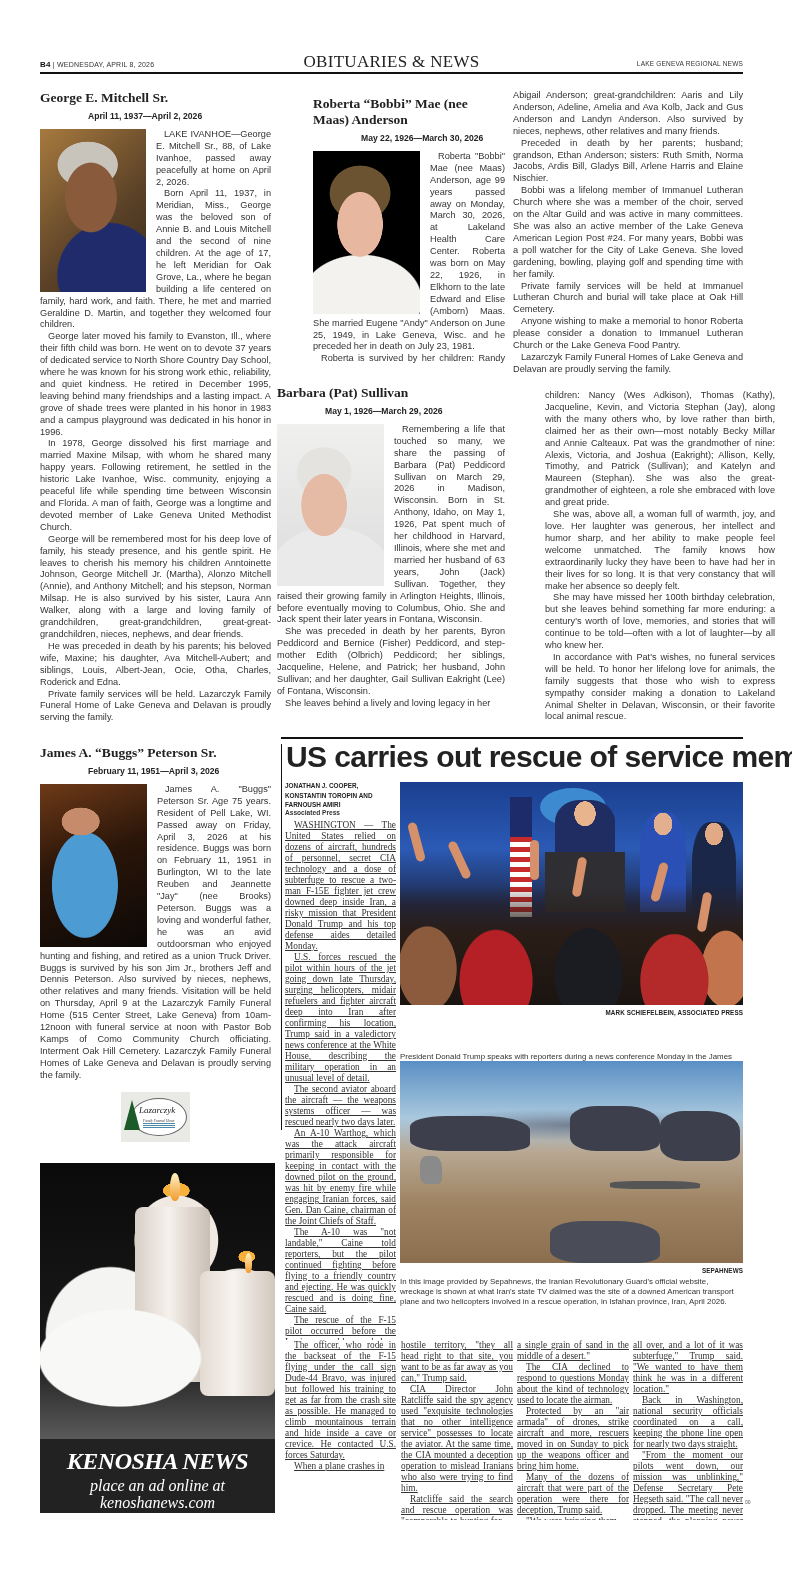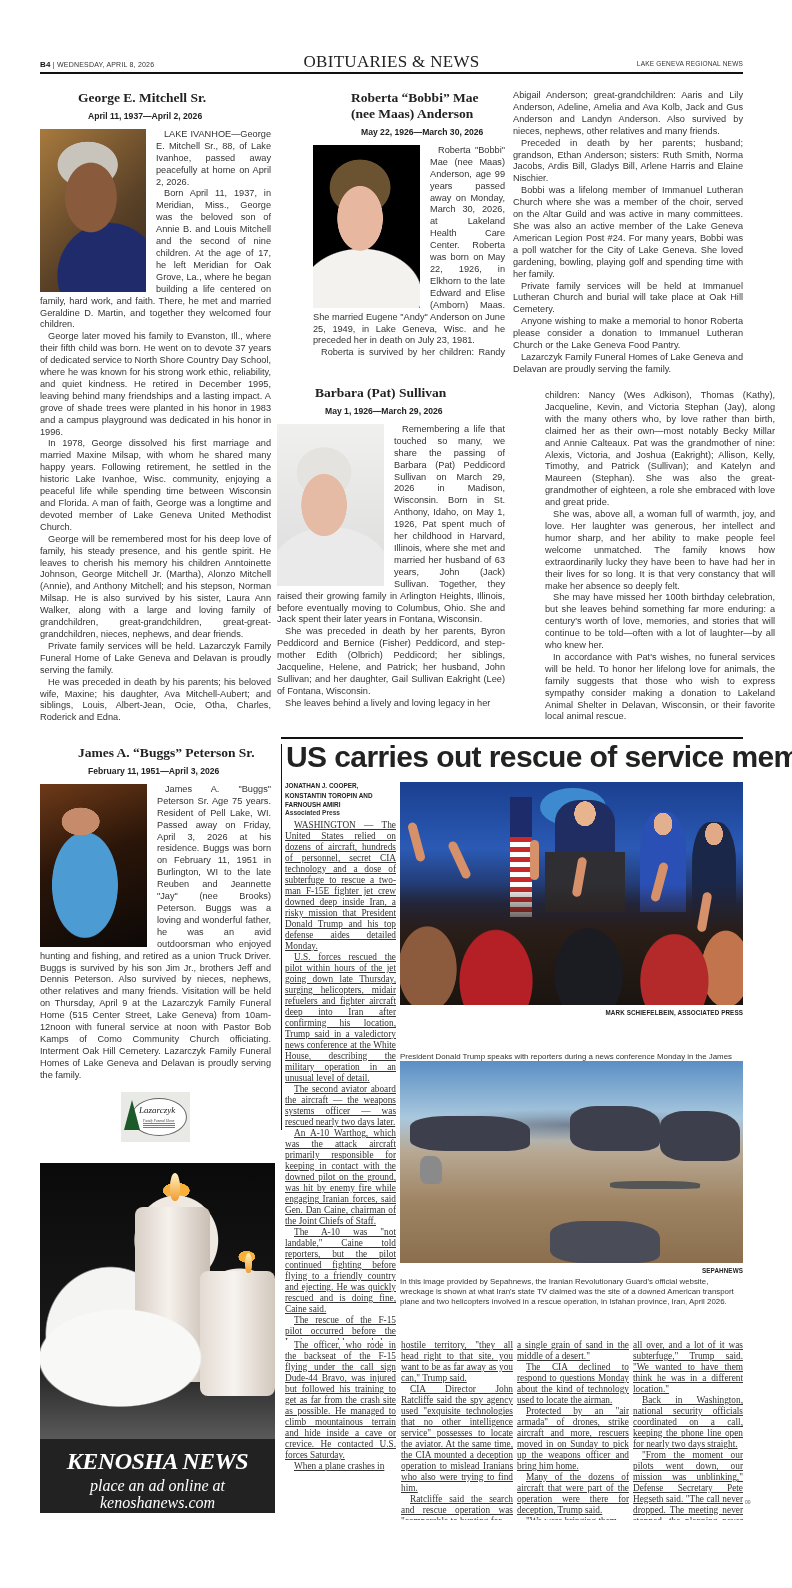--- a/index.html
+++ b/index.html
@@ -7,21 +7,21 @@
   body { font-family: "Liberation Sans", sans-serif; color: #222; position: relative; }
 
   .masthead { position: absolute; left: 40px; top: 52px; width: 703px; height: 22px; border-bottom: 2px solid #111; }
   .mh-left { position: absolute; left: 0; top: 8px; font-size: 7px; letter-spacing: .2px; color: #333; }
   .mh-left b { font-size: 8px; color: #111; }
   .mh-center { position: absolute; left: 0; right: 0; top: 0; text-align: center; font-family: "Liberation Serif", serif; font-size: 17px; color: #222; letter-spacing: .3px; }
   .mh-right { position: absolute; right: 0; top: 8px; font-size: 6.5px; color: #333; letter-spacing: .2px; }
 
   .col { position: absolute; font-size: 9.2px; line-height: 11.9px; color: #333; text-align: justify; }
   .col p { text-indent: 8px; }
-  .obit-name { font-family: "Liberation Serif", serif; font-weight: bold; font-size: 13.5px; line-height: 16px; color: #222; margin-bottom: 5px; text-align: left; margin-left: 38px; }
+  .obit-name { font-family: "Liberation Serif", serif; font-weight: bold; font-size: 13.5px; line-height: 16px; color: #222; margin-bottom: 5px; text-align: left; }
   .obit-dates { font-weight: bold; font-size: 8.6px; color: #222; margin-bottom: 6px; text-align: left; margin-left: 48px; }
   .photo { float: left; margin: 0 10px 2px 0; }
 
   .ph-mitchell { width: 106px; height: 163px; background: radial-gradient(ellipse 40% 35% at 48% 42%, #8a5a3c 0 60%, transparent 62%), radial-gradient(ellipse 60% 40% at 65% 90%, #1f2b6b 0 80%, transparent 82%), radial-gradient(ellipse 40% 20% at 45% 22%, #c9c4bb 0 70%, transparent 72%), linear-gradient(135deg, #a77a3e, #5a4127 60%, #3a2b1c); }
   .ph-anderson { width: 107px; height: 163px; background: radial-gradient(ellipse 30% 28% at 44% 45%, #e8b7a0 0 70%, transparent 72%), radial-gradient(ellipse 40% 24% at 44% 26%, #6b5230 0 70%, transparent 72%), radial-gradient(ellipse 70% 35% at 45% 92%, #f4f2ee 0 80%, transparent 82%), #000; }
   .ph-sullivan { width: 107px; height: 162px; background: radial-gradient(ellipse 30% 27% at 44% 50%, #e6bba5 0 70%, transparent 72%), radial-gradient(ellipse 36% 22% at 44% 30%, #e5e3df 0 70%, transparent 72%), radial-gradient(ellipse 70% 35% at 50% 92%, #eaeaea 0 80%, transparent 82%), linear-gradient(#f0f0ef, #dcdcdc); }
   .ph-peterson { width: 107px; height: 163px; background: radial-gradient(ellipse 25% 12% at 38% 23%, #c58b6a 0 70%, transparent 72%), radial-gradient(ellipse 38% 40% at 42% 62%, #4d9bd3 0 80%, transparent 82%), linear-gradient(160deg, #6e3a18, #2a1509 45%, #0d0907); }
 
   .logo { display: block; margin: 10px auto 12px; width: 69px; height: 50px; background: #e9eae6; position: relative; }
   .logo .oval { position: absolute; left: 10px; top: 6px; width: 56px; height: 38px; border: 1px solid #666; border-radius: 50%; background: #fff; }
@@ -85,25 +85,25 @@
 
 <div class="col" style="left:40px; top:90px; width:231px;">
   <div class="obit-name">George E. Mitchell Sr.</div>
   <div class="obit-dates">April 11, 1937—April 2, 2026</div>
   <div class="photo ph-mitchell"></div>
   <p>LAKE IVANHOE—George E. Mitchell Sr., 88, of Lake Ivanhoe, passed away peacefully at home on April 2, 2026.</p>
   <p>Born April 11, 1937, in Meridian, Miss., George was the beloved son of Annie B. and Louis Mitchell and the second of nine children. At the age of 17, he left Meridian for Oak Grove, La., where he began building a life centered on family, hard work, and faith. There, he met and married Geraldine D. Martin, and together they welcomed four children.</p>
   <p>George later moved his family to Evanston, Ill., where their fifth child was born. He went on to devote 37 years of dedicated service to North Shore Country Day School, where he was known for his strong work ethic, reliability, and quiet kindness. He retired in December 1995, leaving behind many friendships and a lasting impact. A grove of shade trees were planted in his honor in 1983 and a campus playground was dedicated in his honor in 1996.</p>
   <p>In 1978, George dissolved his first marriage and married Maxine Milsap, with whom he shared many happy years. Following retirement, he settled in the historic Lake Ivanhoe, Wisc. community, enjoying a peaceful life while spending time between Wisconsin and Florida. A man of faith, George was a longtime and devoted member of Lake Geneva United Methodist Church.</p>
   <p>George will be remembered most for his deep love of family, his steady presence, and his gentle spirit. He leaves to cherish his memory his children Anntoinette Johnson, George Mitchell Jr. (Martha), Alonzo Mitchell (Annie), and Anthony Mitchell; and his stepson, Norman Milsap. He is also survived by his sister, Laura Ann Walker, along with a large and loving family of grandchildren, great-grandchildren, great-great-grandchildren, nieces, nephews, and dear friends.</p>
+  <p>He was preceded in death by his parents; his beloved wife, Maxine; his daughter, Ava Mitchell-Aubert; and siblings, Louis, Albert-Jean, Ocie, Otha, Charles, Roderick and Edna.</p>
   <p>Private family services will be held. Lazarczyk Family Funeral Home of Lake Geneva and Delavan is proudly serving the family.</p>
-  <p>He was preceded in death by his parents; his beloved wife, Maxine; his daughter, Ava Mitchell-Aubert; and siblings, Louis, Albert-Jean, Ocie, Otha, Charles, Roderick and Edna.</p>
-</div>
-
-<div class="col" style="left:277px; top:90px; width:228px; height:270px; overflow:hidden;padding-left:36px;">
+</div>
+
+<div class="col" style="left:277px; top:96px; width:228px; height:270px; overflow:hidden;padding-left:36px;">
   <div class="obit-name">Roberta “Bobbi” Mae (nee Maas) Anderson</div>
   <div class="obit-dates">May 22, 1926—March 30, 2026</div>
   <div class="photo ph-anderson"></div>
   <p>Roberta "Bobbi" Mae (nee Maas) Anderson, age 99 years passed away on Monday, March 30, 2026, at Lakeland Health Care Center. Roberta was born on May 22, 1926, in Elkhorn to the late Edward and Elise (Amborn) Maas. She married Eugene "Andy" Anderson on June 25, 1949, in Lake Geneva, Wisc. and he preceded her in death on July 23, 1981.</p>
   <p>Roberta is survived by her children: Randy (Sarah) Anderson, Rex (Nancy) Anderson, April (Bill) Krohn and Kurt (Laura) Anderson; grandchildren: Ryan (Nicole) Anderson, Julie (Neal) Kolb, Laura (David) Anderson and Abigail Anderson; great-grandchildren: Aaris and Lily Anderson, Adeline, Amelia and Ava Kolb, Jack and Gus Anderson and Landyn Anderson. Also survived by nieces, nephews, other relatives and many friends.</p>
 </div>
 
 <div class="col" style="left:513px; top:90px; width:230px; height:285px; overflow:hidden;">
   <p style="text-indent:0">Abigail Anderson; great-grandchildren: Aaris and Lily Anderson, Adeline, Amelia and Ava Kolb, Jack and Gus Anderson and Landyn Anderson. Also survived by nieces, nephews, other relatives and many friends.</p>
   <p>Preceded in death by her parents; husband; grandson, Ethan Anderson; sisters: Ruth Smith, Norma Jacobs, Ardis Bill, Gladys Bill, Arlene Harris and Elaine Nischier.</p>

